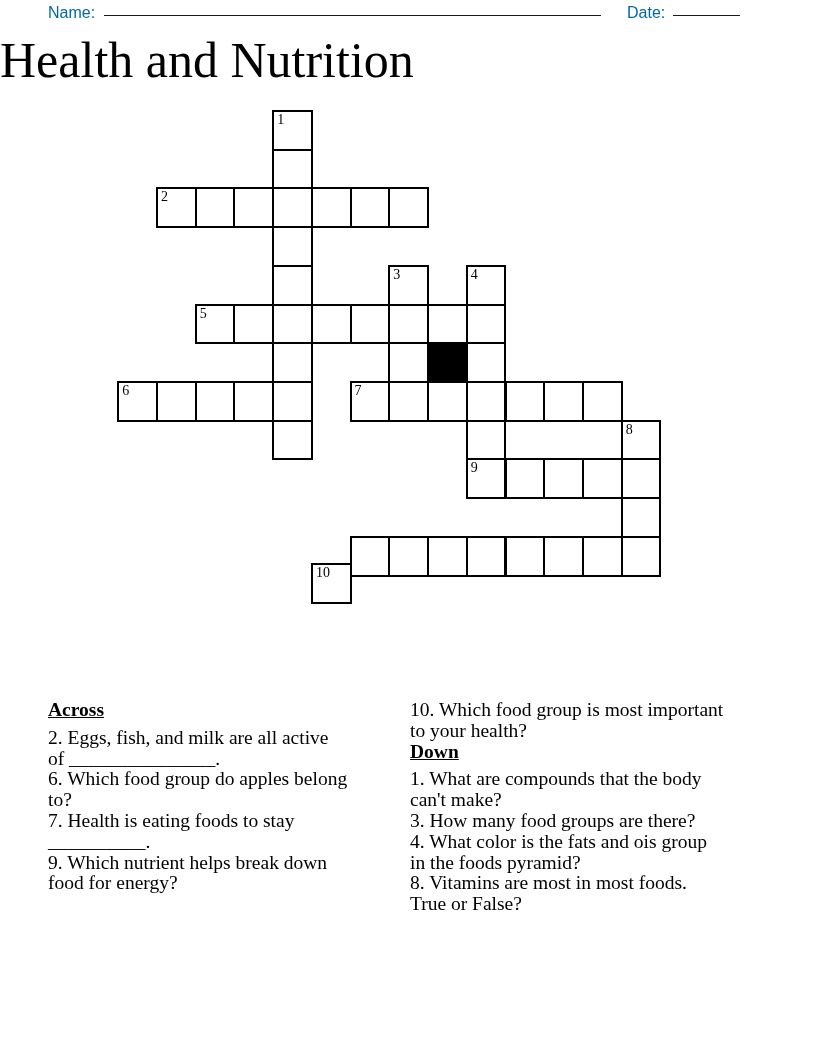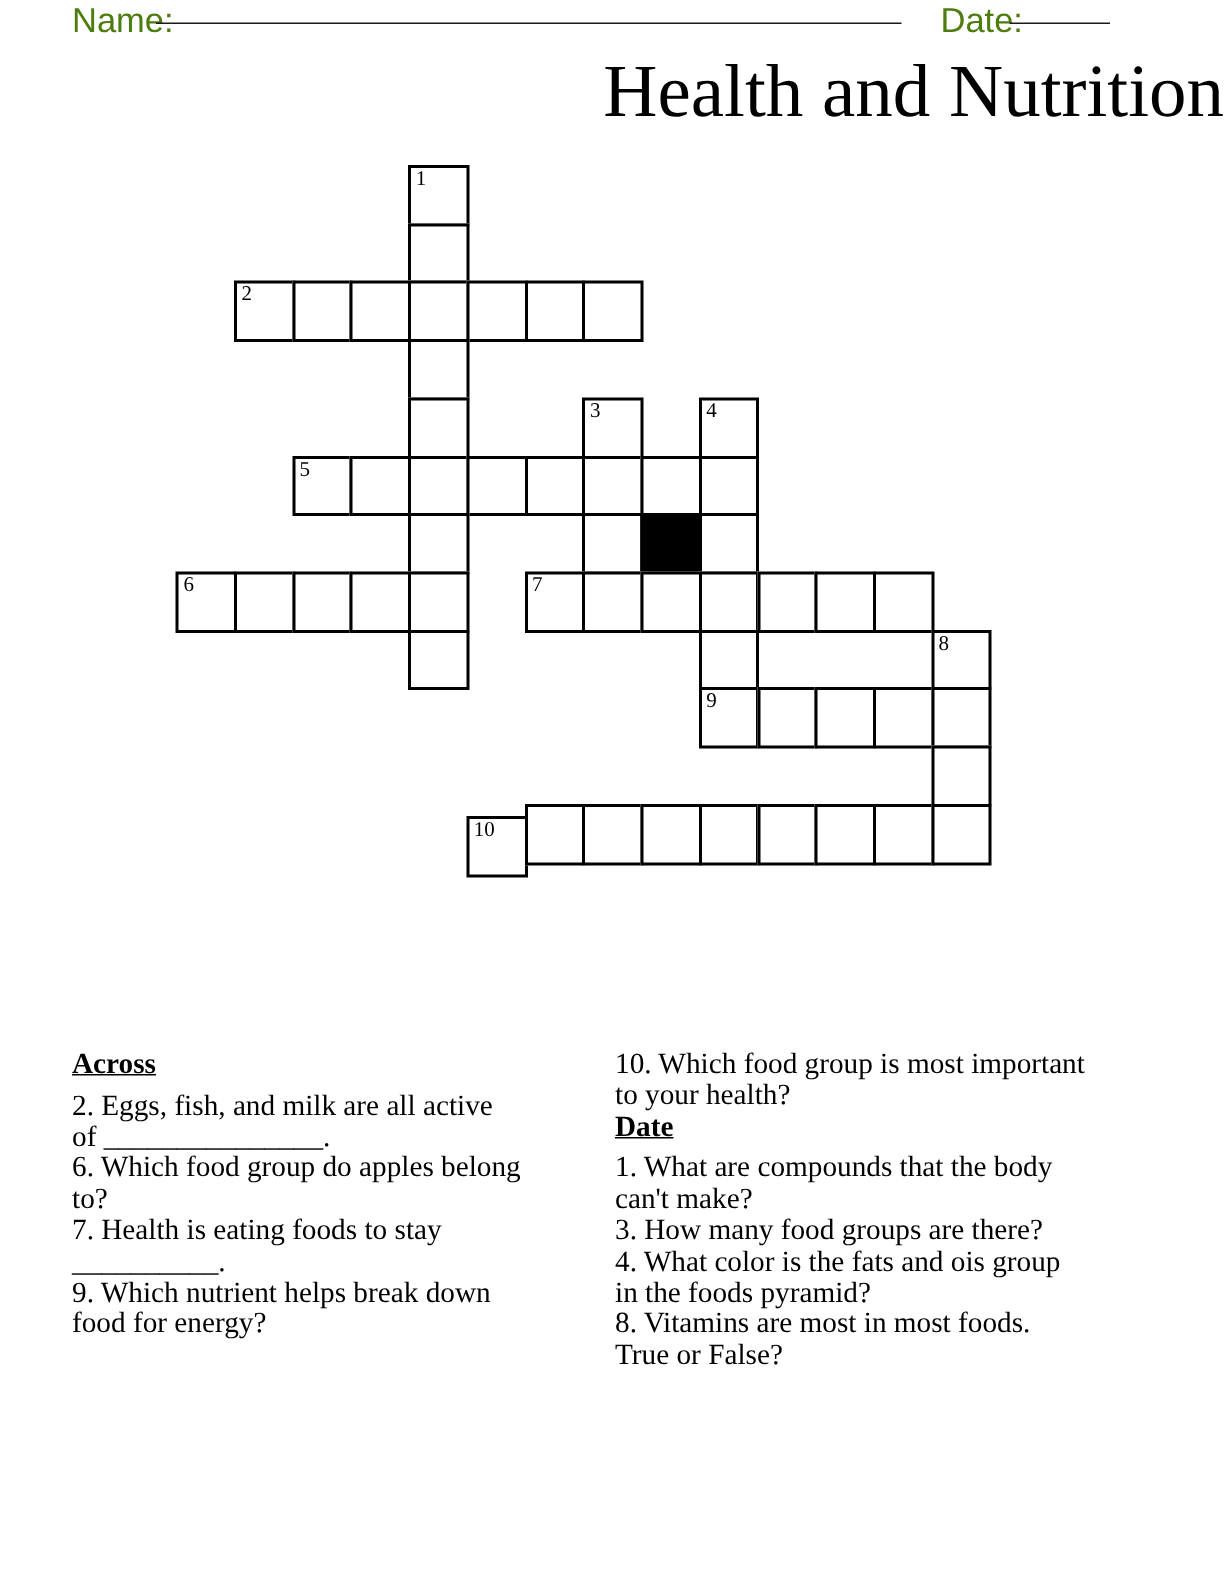--- a/index.html
+++ b/index.html
@@ -8,36 +8,36 @@
     width: 816px;
     height: 1056px;
     background: #ffffff;
     overflow: hidden;
     font-family: "Liberation Serif", serif;
     color: #000000;
   }
   .hdr-label {
     position: absolute;
     font-family: "Liberation Sans", sans-serif;
-    font-size: 23px;
+    font-size: 16px;
     line-height: 20px;
-    color: #4d7c0f;
+    color: #0369a1;
     white-space: nowrap;
   }
   .hdr-line {
     position: absolute;
     height: 0;
     border-bottom: 1.8px solid #1a1a1a;
   }
   #title {
     position: absolute;
     top: 35px;
     left: 0;
     width: 816px;
-    text-align: right;
+    text-align: left;
     font-size: 50px;
     line-height: 50px;
     font-family: "Liberation Serif", serif;
     white-space: nowrap;
   }
   #grid { position: absolute; top: 0; left: 0; }
   .cell {
     position: absolute;
     box-sizing: border-box;
     border: 2px solid #000000;
@@ -138,21 +138,21 @@
         <span class="cell-num">8</span>
       </div>
       <div class="cell" style="left: 465.78px; top: 458.48px; width: 40.72px; height: 40.72px;">
         <span class="cell-num">9</span>
       </div>
       <div class="cell" style="left: 504.5px; top: 458.48px; width: 40.72px; height: 40.72px;"></div>
       <div class="cell" style="left: 543.22px; top: 458.48px; width: 40.72px; height: 40.72px;"></div>
       <div class="cell" style="left: 581.94px; top: 458.48px; width: 40.72px; height: 40.72px;"></div>
       <div class="cell" style="left: 620.66px; top: 458.48px; width: 40.72px; height: 40.72px;"></div>
       <div class="cell" style="left: 620.66px; top: 497.2px; width: 40.72px; height: 40.72px;"></div>
-      <div class="cell" style="left: 310.9px; top: 544px; width: 40.72px; height: 40.72px;">
+      <div class="cell" style="left: 310.9px; top: 563px; width: 40.72px; height: 40.72px;">
         <span class="cell-num">10</span>
       </div>
       <div class="cell" style="left: 349.62px; top: 535.92px; width: 40.72px; height: 40.72px;"></div>
       <div class="cell" style="left: 388.34px; top: 535.92px; width: 40.72px; height: 40.72px;"></div>
       <div class="cell" style="left: 427.06px; top: 535.92px; width: 40.72px; height: 40.72px;"></div>
       <div class="cell" style="left: 465.78px; top: 535.92px; width: 40.72px; height: 40.72px;"></div>
       <div class="cell" style="left: 504.5px; top: 535.92px; width: 40.72px; height: 40.72px;"></div>
       <div class="cell" style="left: 543.22px; top: 535.92px; width: 40.72px; height: 40.72px;"></div>
       <div class="cell" style="left: 581.94px; top: 535.92px; width: 40.72px; height: 40.72px;"></div>
       <div class="cell" style="left: 620.66px; top: 535.92px; width: 40.72px; height: 40.72px;"></div>
@@ -175,21 +175,21 @@
       <div class="clue-item">
         <div class="clue-line"><span class="clue-num">9.</span> <span>Which nutrient helps break down</span></div>
         <div class="clue-line">food for energy?</div>
       </div>
     </div>
   <div id="clues-right" class="clue-col" style="left:410px; top:700px; width:370px;">
       <div class="clue-item">
         <div class="clue-line"><span class="clue-num">10.</span> <span>Which food group is most important</span></div>
         <div class="clue-line">to your health?</div>
       </div>
-      <div class="clue-heading">Date</div>
+      <div class="clue-heading">Down</div>
       <div class="clue-item">
         <div class="clue-line"><span class="clue-num">1.</span> <span>What are compounds that the body</span></div>
         <div class="clue-line">can't make?</div>
       </div>
       <div class="clue-item">
         <div class="clue-line"><span class="clue-num">3.</span> <span>How many food groups are there?</span></div>
       </div>
       <div class="clue-item">
         <div class="clue-line"><span class="clue-num">4.</span> <span>What color is the fats and ois group</span></div>
         <div class="clue-line">in the foods pyramid?</div>

